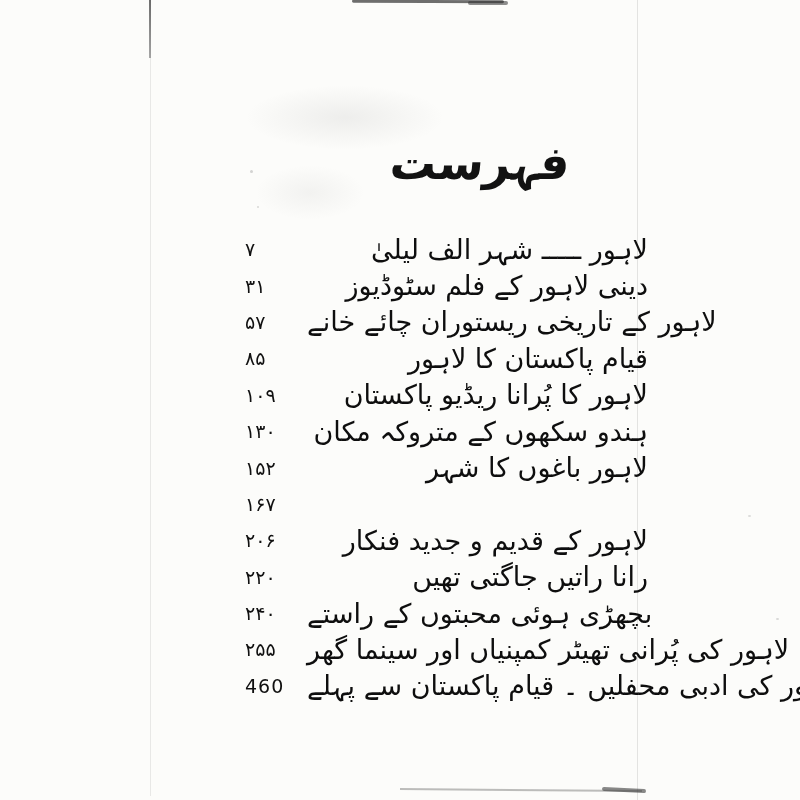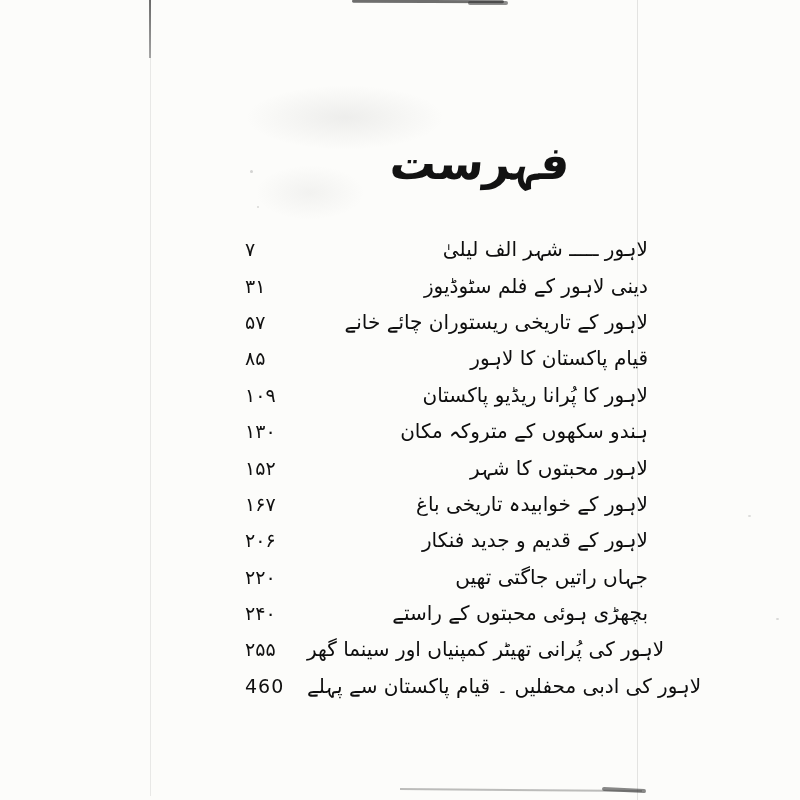--- a/index.html
+++ b/index.html
@@ -107,21 +107,21 @@
     font-size: 19px;
     min-width: 62px;
     text-align: left;
     direction: ltr;
     unicode-bidi: plaintext;
     letter-spacing: 1px;
     color: #101010;
   }
   .ttl {
     flex: 1;
-    font-size: 20px;
+    font-size: 27px;
     text-align: right;
     white-space: nowrap;
     color: #0e0e0e;
   }
 </style>
 </head>
 <body>
 
 <div class="page">
 
@@ -162,33 +162,32 @@
     <div class="toc-row">
       <span class="pg urdu">۱۰۹</span>
       <span class="ttl urdu">لاہور کا پُرانا ریڈیو پاکستان</span>
     </div>
     <div class="toc-row">
       <span class="pg urdu">۱۳۰</span>
       <span class="ttl urdu">ہندو سکھوں کے متروکہ مکان</span>
     </div>
     <div class="toc-row">
       <span class="pg urdu">۱۵۲</span>
-      <span class="ttl urdu">لاہور محبتوں کا شہر</span>
+      <span class="ttl urdu">لاہور باغوں کا شہر</span>
     </div>
     <div class="toc-row">
       <span class="pg urdu">۱۶۷</span>
-      <span class="ttl urdu">لاہور کے خوابیدہ تاریخی باغ</span>
     </div>
     <div class="toc-row">
       <span class="pg urdu">۲۰۶</span>
       <span class="ttl urdu">لاہور کے قدیم و جدید فنکار</span>
     </div>
     <div class="toc-row">
       <span class="pg urdu">۲۲۰</span>
-      <span class="ttl urdu">جہاں راتیں جاگتی تھیں</span>
+      <span class="ttl urdu">رانا راتیں جاگتی تھیں</span>
     </div>
     <div class="toc-row">
       <span class="pg urdu">۲۴۰</span>
       <span class="ttl urdu">بچھڑی ہوئی محبتوں کے راستے</span>
     </div>
     <div class="toc-row">
       <span class="pg urdu">۲۵۵</span>
       <span class="ttl urdu">لاہور کی پُرانی تھیٹر کمپنیاں اور سینما گھر</span>
     </div>
     <div class="toc-row">

